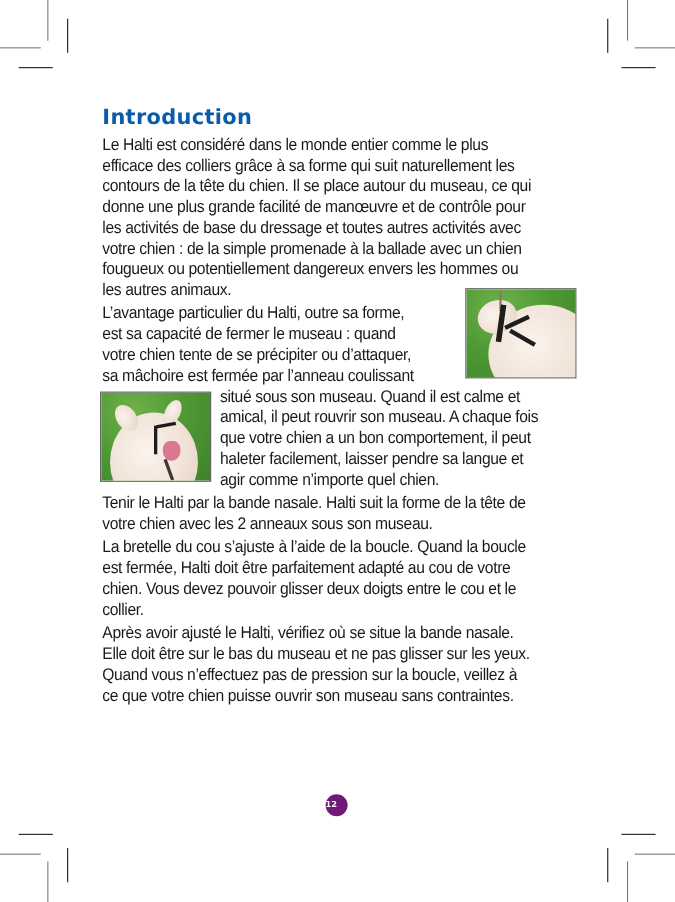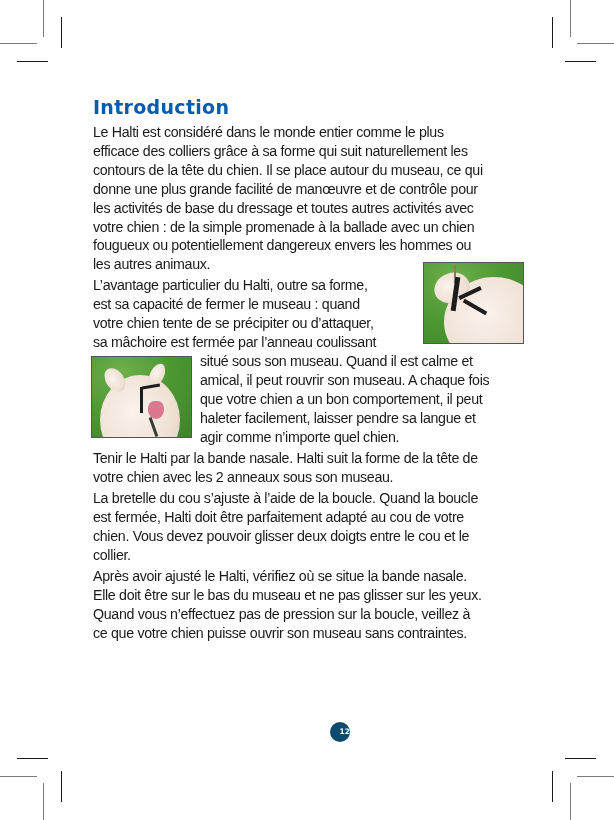--- a/index.html
+++ b/index.html
@@ -12,22 +12,22 @@
   h2 { margin:0; color:#0a5ca8; font-family:"DejaVu Sans", sans-serif; font-weight:bold;
        font-size:19px; letter-spacing:0.3px; line-height:24px; }
   p { margin:0; font-size:15.3px; line-height:18.9px; letter-spacing:-0.35px;
       transform:scaleX(0.93); transform-origin:left top; width:466px; }
   .para-gap { margin-top:2px; }
   .photo { position:absolute; border:1px solid #555; overflow:hidden; }
   .grass { background:radial-gradient(ellipse at 30% 20%, #6fb04a 0%, #4f9a34 45%, #3e822a 100%); width:100%; height:100%; position:relative; }
   .dogbody { position:absolute; background:radial-gradient(ellipse at 40% 40%, #fbf3ec 0%, #efe0d4 60%, #dcc8ba 100%); border-radius:50%; }
   .strap { position:absolute; background:#1d1d1d; }
   .badge { position:absolute; left:296px; top:722px; width:20px; height:20px; border-radius:50%;
-           background:#0c4a6e; color:#fff; font-family:"DejaVu Sans", sans-serif; font-weight:bold;
-           font-size:7.5px; line-height:20px; text-align:right;margin-left:34px; }
+           background:#701a75; color:#fff; font-family:"DejaVu Sans", sans-serif; font-weight:bold;
+           font-size:7.5px; line-height:20px; text-align:left; }
 </style>
 </head>
 <body>
 
 <div class="mark g" style="left:43px;top:0;width:1px;height:37px"></div>
 <div class="mark g" style="left:0;top:43px;width:37px;height:1px"></div>
 <div class="mark k" style="left:61px;top:17px;width:1px;height:31px"></div>
 <div class="mark k" style="left:17px;top:61px;width:31px;height:1px"></div>
 
 <div class="mark g" style="left:570px;top:0;width:1px;height:37px"></div>

